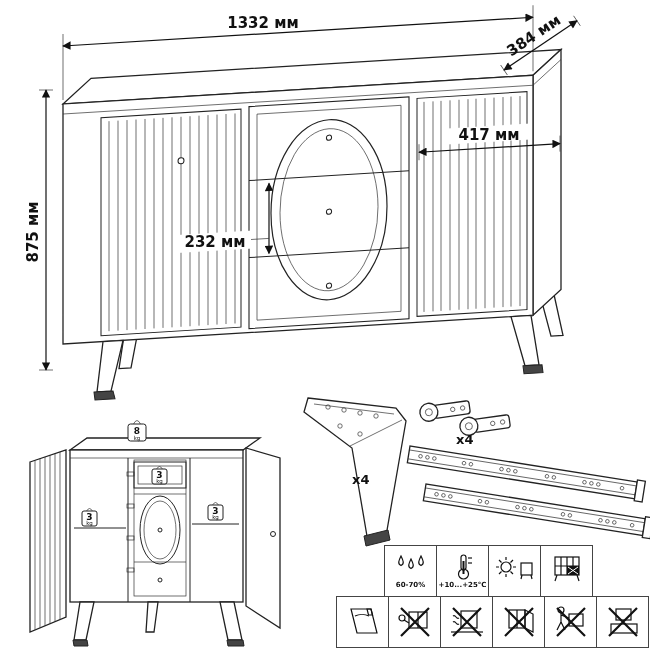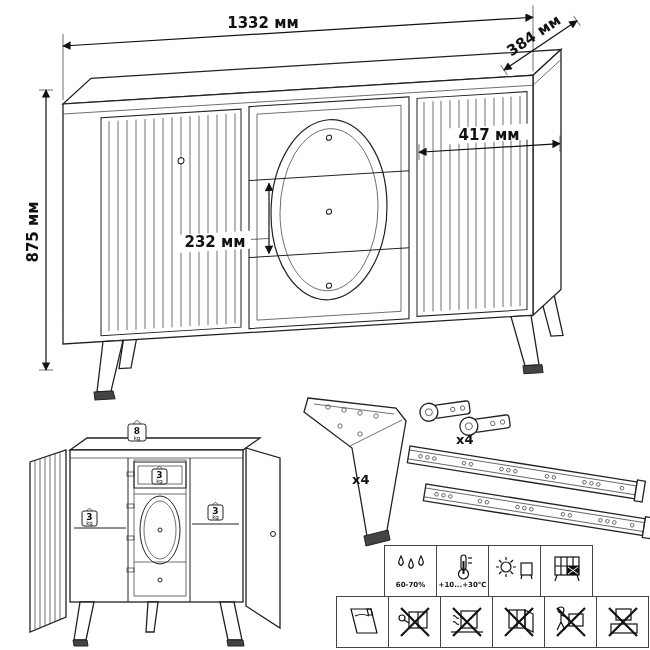--- a/index.html
+++ b/index.html
@@ -258,21 +258,21 @@
       <div class="lbl">60-70%</div>
     </div>
     <div class="cell">
       <svg width="40" height="28" viewBox="0 0 40 28">
         <rect class="ic" x="18" y="2" width="5" height="15" rx="2.5"></rect>
         <circle class="ic" cx="20.5" cy="21" r="5"></circle>
         <line x1="20.5" y1="8" x2="20.5" y2="21" stroke="#111" stroke-width="2"></line>
         <line class="ic" x1="25" y1="5" x2="29" y2="5"></line>
         <line class="ic" x1="25" y1="10" x2="29" y2="10"></line>
       </svg>
-      <div class="lbl">+10...+30°C</div>
+      <div class="lbl">+10...+25°C</div>
     </div>
     <div class="cell">
       <svg width="40" height="34" viewBox="0 0 40 34">
         <circle class="ic" cx="11" cy="13" r="5"></circle>
         <path class="ic" d="M11 3V6M11 20V23M1 13H4M18 13H21M4 6L6.5 8.5M18 6L15.5 8.5M4 20L6.5 17.5M18 20L15.5 17.5"></path>
         <rect class="ic" x="26" y="9" width="11" height="12"></rect>
         <path class="ic" d="M27 21L26 25M36 21L37 25"></path>
       </svg>
       <div class="lbl"></div>
     </div>

